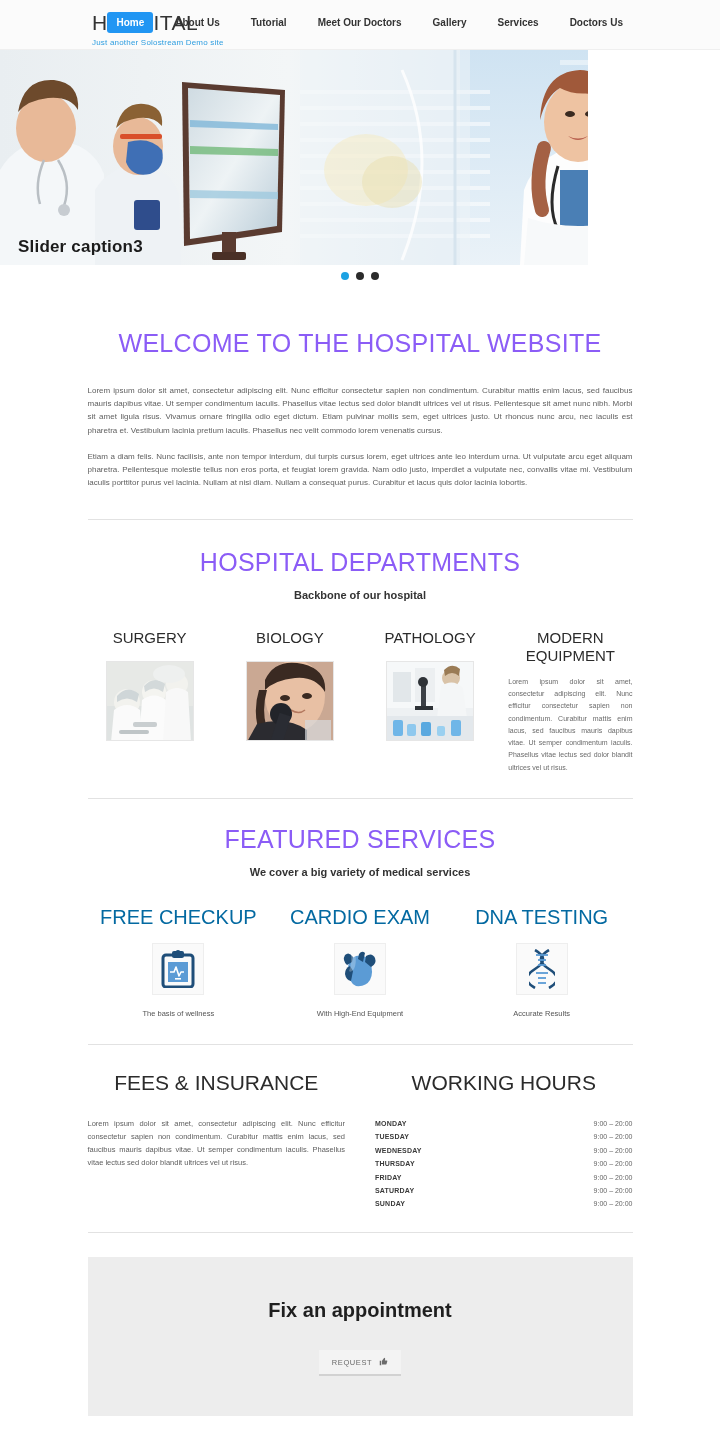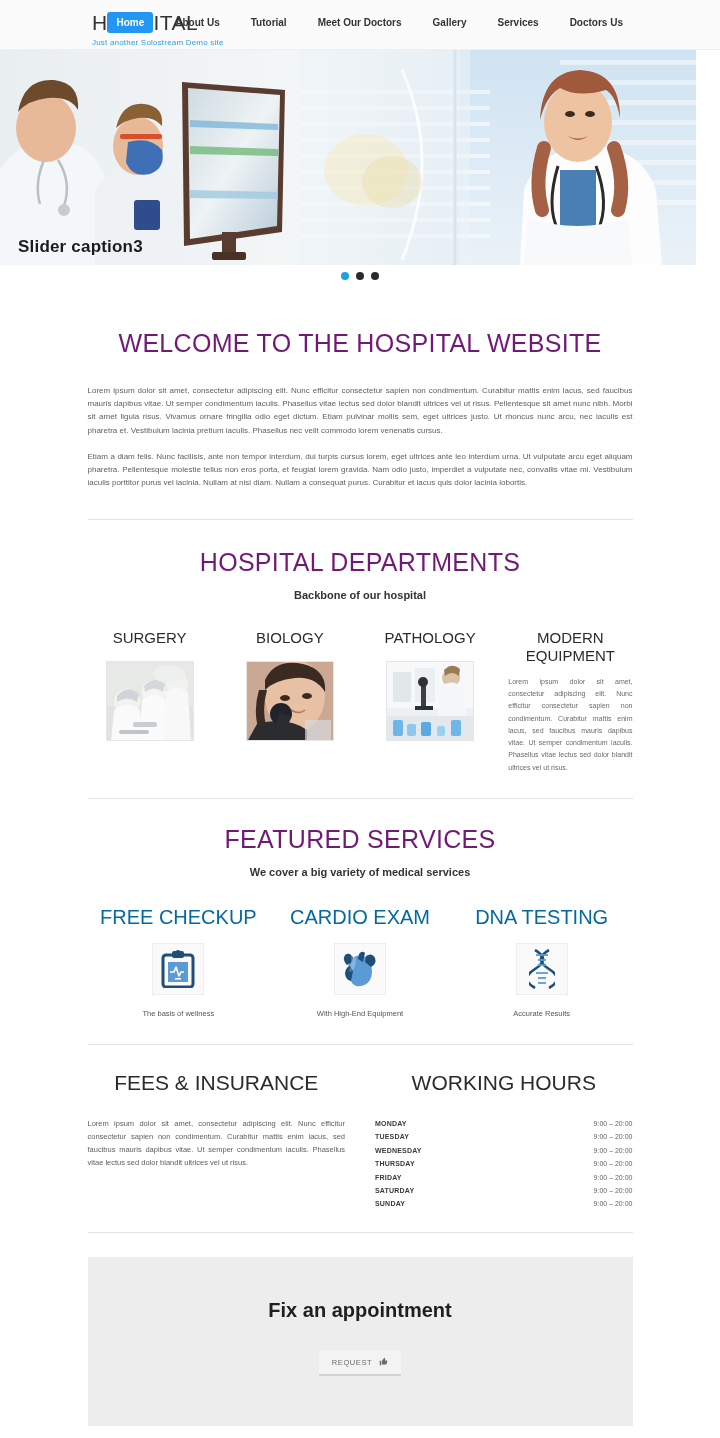--- a/index.html
+++ b/index.html
@@ -48,21 +48,21 @@
     border-radius: 3px;
     text-decoration: none;
     white-space: nowrap;
     cursor: pointer;
   }
   .nav-item.active { background: #2196f3; color: #fff; }
 
   
   .slider {
     position: relative;
-    width: 696px;
+    width: 588px;
     height: 215px;
     overflow: hidden;
     background: #8b5cf6;
   }
   .slide-art { position: absolute; inset: 0; }
   .caption {
     position: absolute;
     left: 18px;
     bottom: 8px;
     font-size: 17px;
@@ -81,21 +81,21 @@
   }
   .dot { width: 8px; height: 8px; border-radius: 50%; background: #2b2b2b; cursor: pointer; }
   .dot.active { background: #1ca2e3; }
 
   
   .wrap { width: 545px; margin: 0 auto; }
   .section-title {
     text-align: center;
     font-size: 25px;
     font-weight: 400;
-    color: #701a75;
+    color: #8b5cf6;
     letter-spacing: 0.3px;
   }
   .section-sub {
     text-align: center;
     font-size: 11px;
     font-weight: bold;
     color: #333;
     margin-top: 12px;
   }
   .body-copy {
@@ -190,21 +190,21 @@
   .hours-table td.day { font-weight: bold; letter-spacing: 0.2px; }
   .hours-table td.time { text-align: right; color: #666; font-weight: normal; }
   .fees-copy { font-size: 7.5px; line-height: 1.75; color: #5f5f5f; text-align: justify; margin-top: 22px; }
   #hours-rule { border-top: 1px solid #e2e2e2; margin-top: 22px; }
 
   
   .appointment {
     width: 545px;
     margin: 24px auto 0;
     background: #ededed;
-    padding: 42px 0 50px;
+    padding: 42px 0 40px;
     text-align: center;
   }
   .appointment h2 {
     font-size: 20px;
     font-weight: bold;
     color: #1f1f1f;
   }
   .request-btn {
     margin: 28px auto 0;
     width: 82px;

